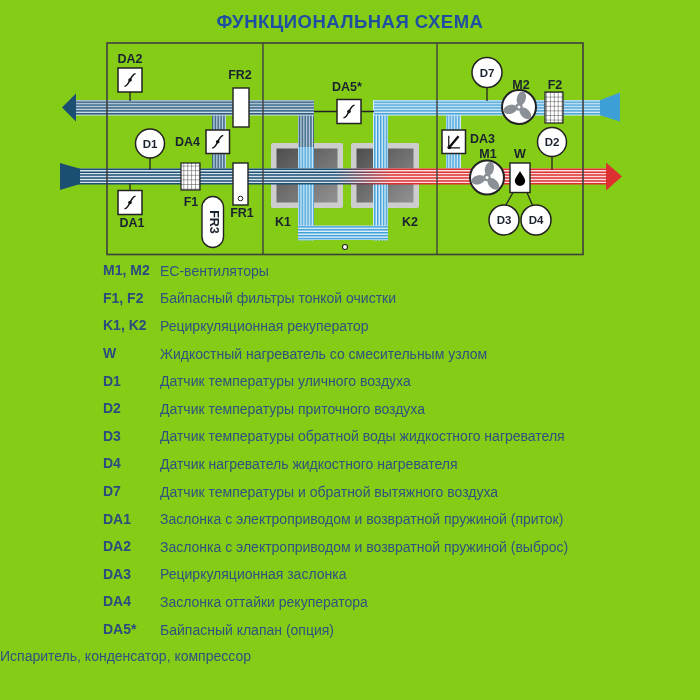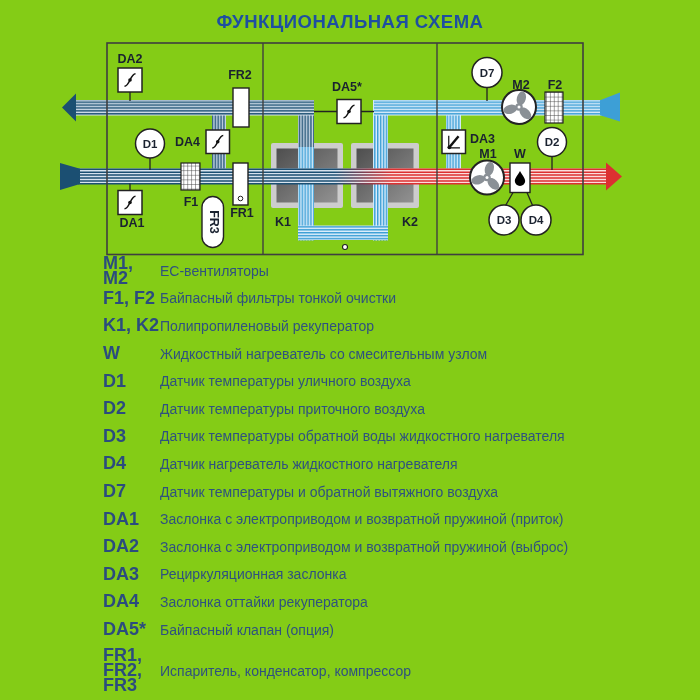--- a/index.html
+++ b/index.html
@@ -7,21 +7,21 @@
          font-family:"Liberation Sans",sans-serif;padding-left:48px;}
   .page-title{position:absolute;left:0;top:11px;width:700px;text-align:center;
     font-size:18.5px;font-weight:bold;letter-spacing:.5px;color:#1e4fa0;}
   .diagram-svg{position:absolute;left:0;top:0;}
   .dlbl{font-family:"Liberation Sans",sans-serif;font-size:12.5px;font-weight:bold;fill:#1a2230;}
   .clbl{font-family:"Liberation Sans",sans-serif;font-size:11.5px;font-weight:bold;fill:#1a2230;}
   .legend{position:absolute;left:0;top:257px;width:700px;}
   .legend-row{display:flex;align-items:center;height:27.6px;}
   .legend-row.multi{height:auto;align-items:center;margin-top:5px;}
   .legend-label{margin-left:103px;width:57px;flex:0 0 57px;font-weight:bold;
-    font-size:18px;color:#2b4c7e;white-space:pre-line;line-height:15px;}
+    font-size:14px;color:#2b4c7e;white-space:pre-line;line-height:15px;}
   .legend-desc{font-size:14px;color:#2f527f;line-height:16px;text-align:center;}
 </style>
 </head>
 <body>
 
 <div class="stage">
 
   <div class="page-title">ФУНКЦИОНАЛЬНАЯ СХЕМА</div>
 
   <svg class="diagram-svg" width="700" height="700" viewBox="0 0 700 700">
@@ -212,21 +212,21 @@
     <div class="legend-row">
       <div class="legend-label">M1, M2</div>
       <div class="legend-desc">EC-вентиляторы</div>
     </div>
     <div class="legend-row">
       <div class="legend-label">F1, F2</div>
       <div class="legend-desc">Байпасный фильтры тонкой очистки</div>
     </div>
     <div class="legend-row">
       <div class="legend-label">K1, K2</div>
-      <div class="legend-desc">Полипропиленовый рекуператор</div>
+      <div class="legend-desc">Рециркуляционная рекуператор</div>
     </div>
     <div class="legend-row">
       <div class="legend-label">W</div>
       <div class="legend-desc">Жидкостный нагреватель со смесительным узлом</div>
     </div>
     <div class="legend-row">
       <div class="legend-label">D1</div>
       <div class="legend-desc">Датчик температуры уличного воздуха</div>
     </div>
     <div class="legend-row">
@@ -259,20 +259,17 @@
     </div>
     <div class="legend-row">
       <div class="legend-label">DA4</div>
       <div class="legend-desc">Заслонка оттайки рекуператора</div>
     </div>
     <div class="legend-row">
       <div class="legend-label">DA5*</div>
       <div class="legend-desc">Байпасный клапан (опция)</div>
     </div>
     <div class="legend-row multi">
-      <div class="legend-label">FR1,
-FR2,
-FR3</div>
       <div class="legend-desc">Испаритель, конденсатор, компрессор</div>
     </div>
   </div>
 
 </div>
 
 </body></html>

